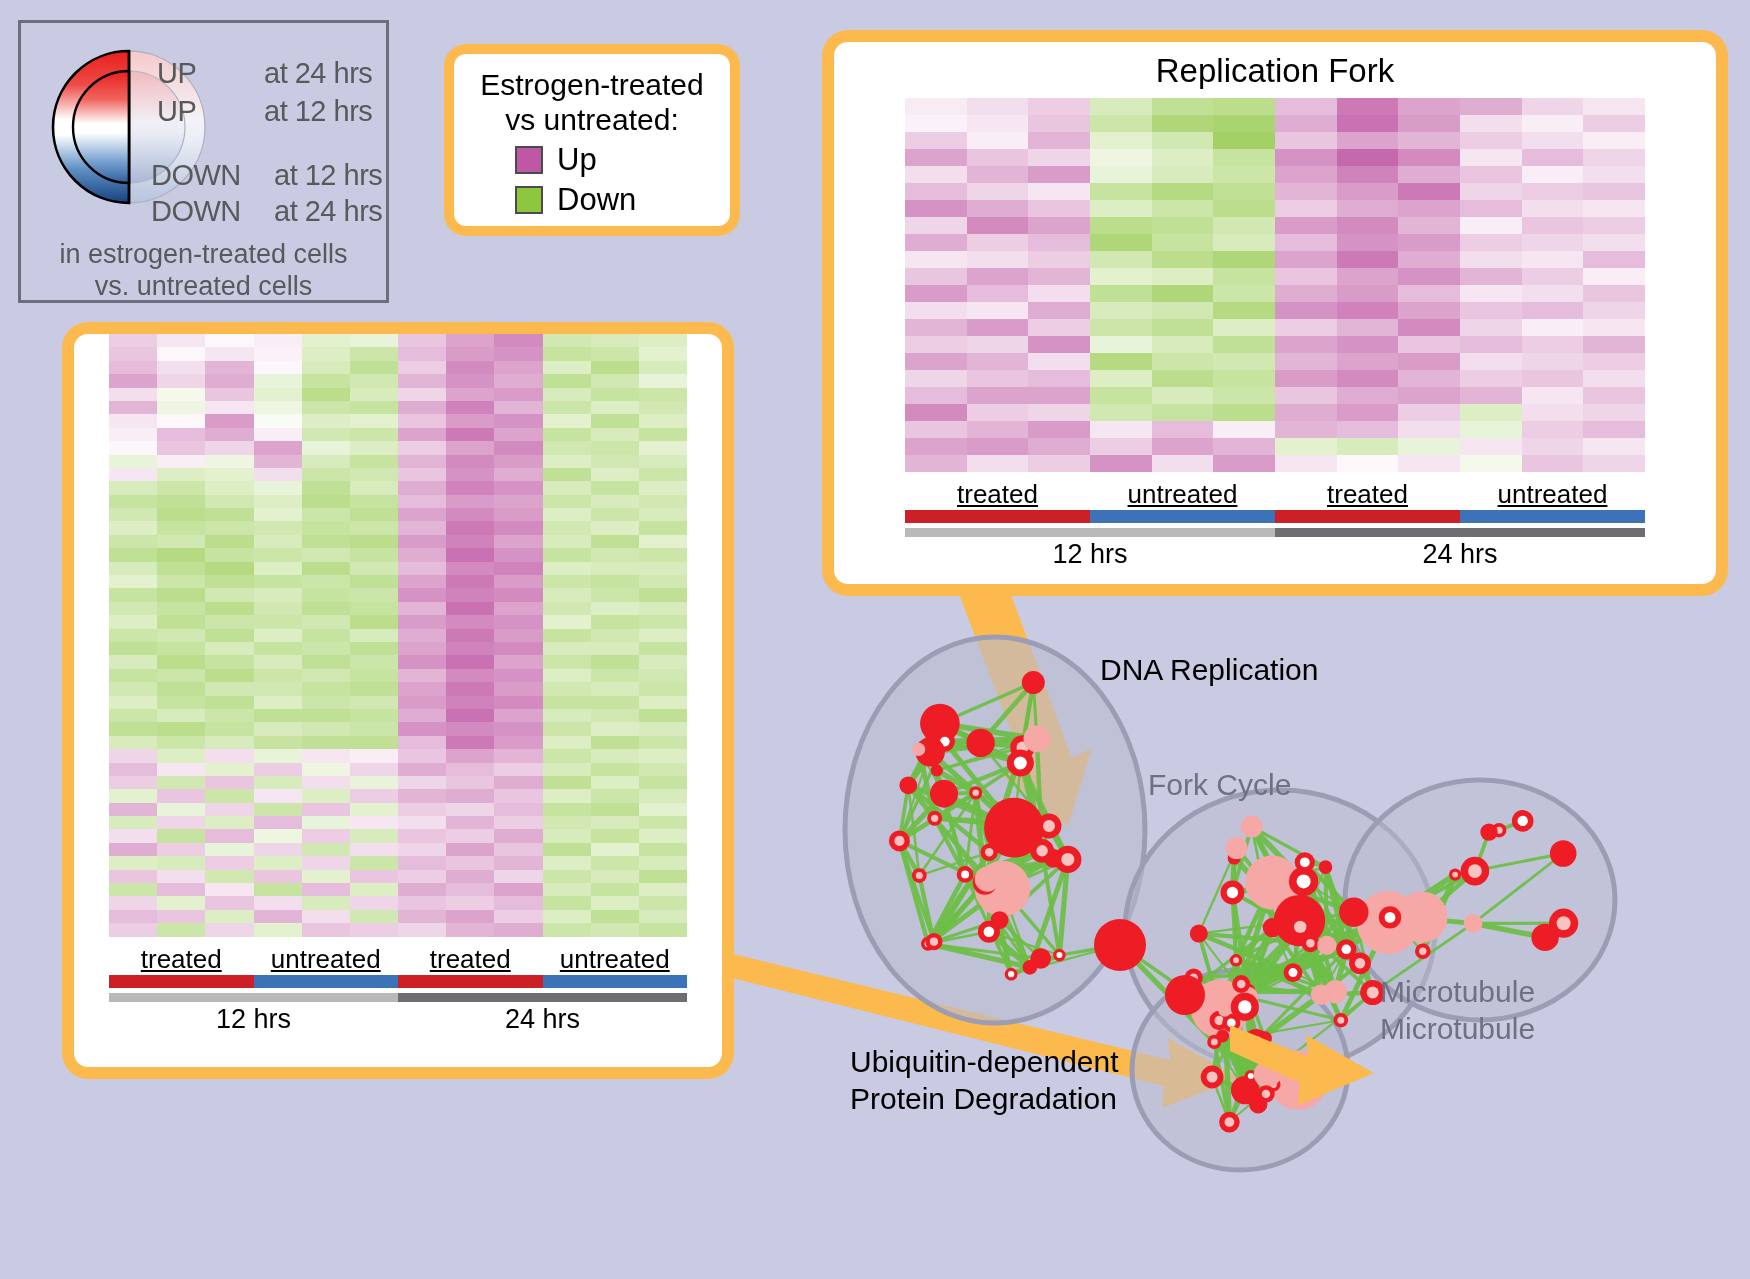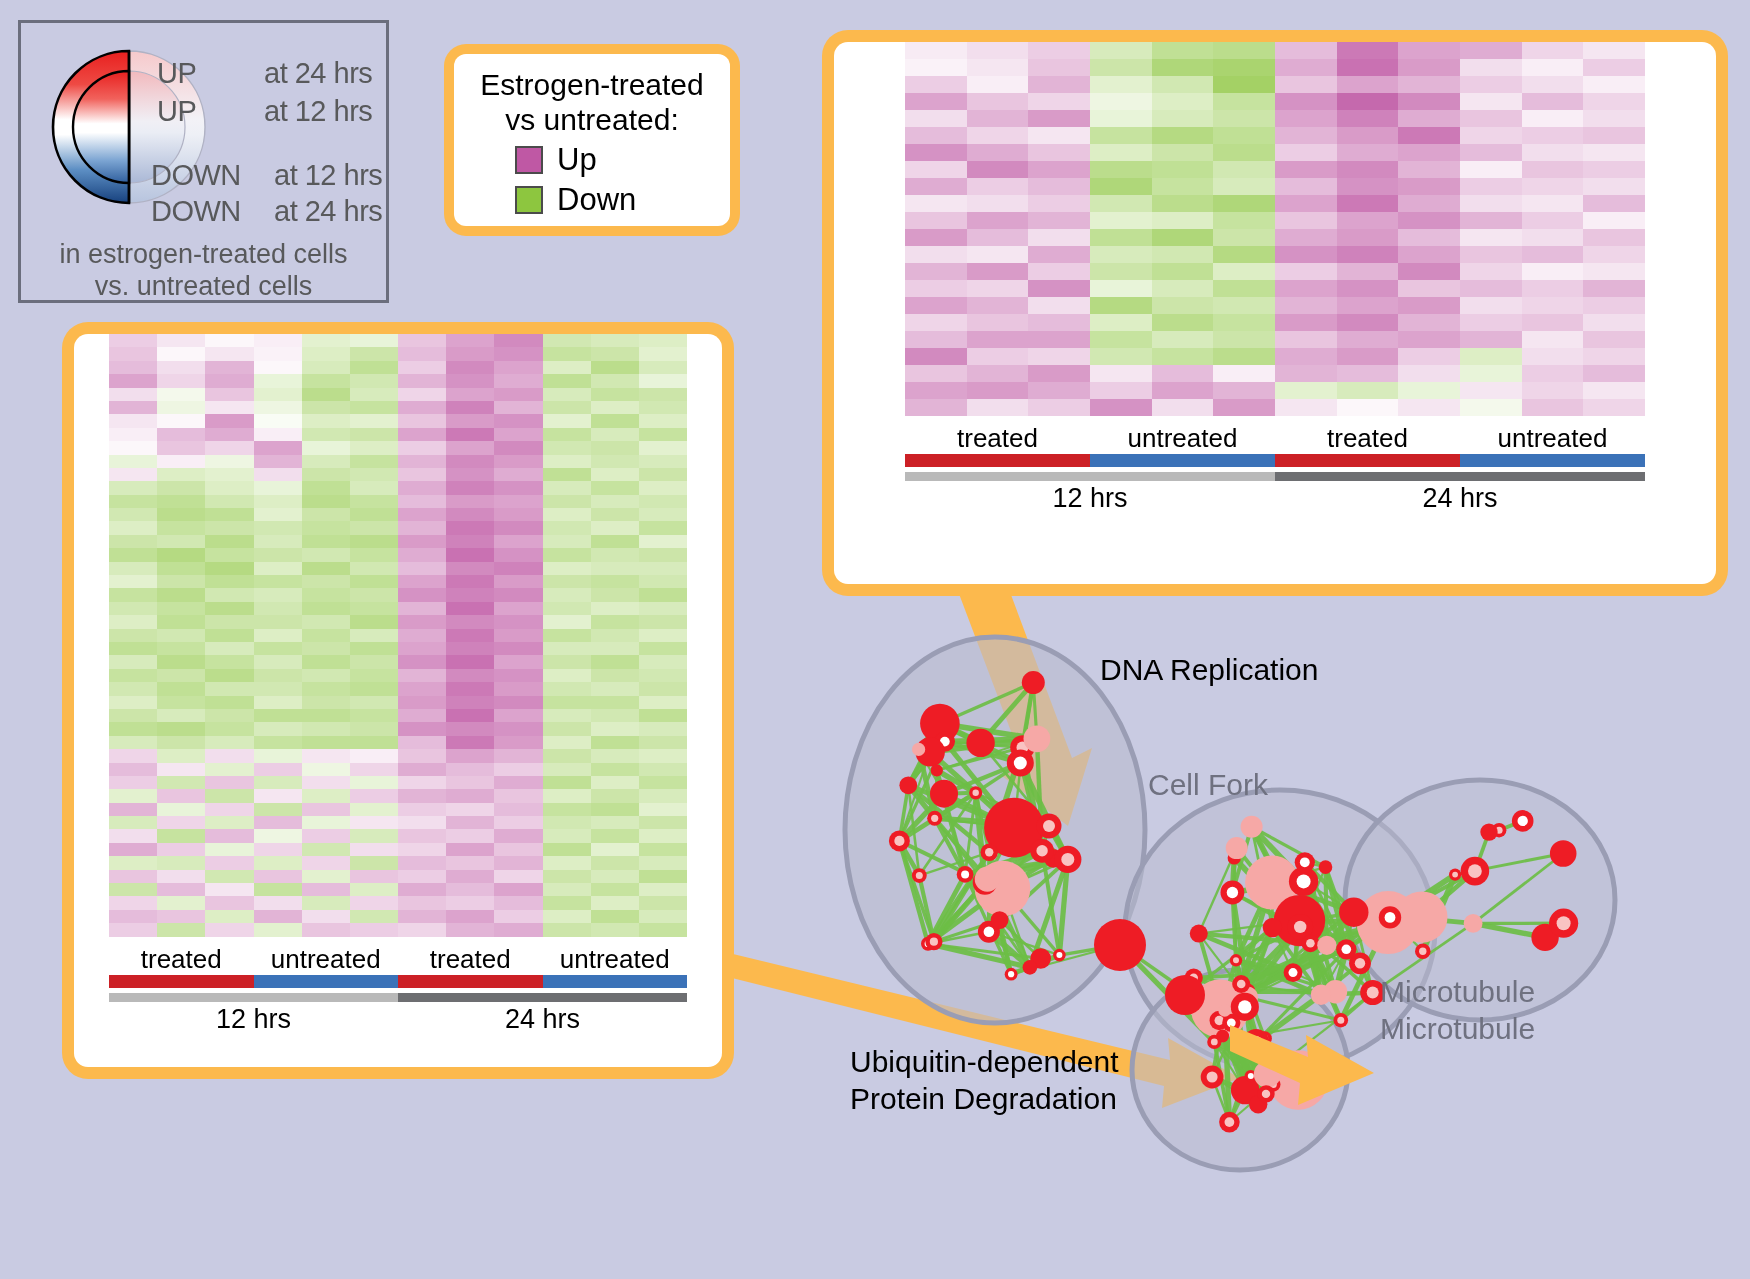--- a/index.html
+++ b/index.html
@@ -42,21 +42,21 @@
       display:flex;flex-direction:column;align-items:center;}
   .panel-title{font-size:33px;color:#000;margin-top:10px;margin-bottom:8px;text-align:center;}
 
   #panel-replication{left:822px;top:30px;width:906px;height:566px;}
   #panel-apc{left:62px;top:322px;width:672px;height:757px;}
 
   .heatmap{display:grid;width:100%;}
   .hm-cell{width:100%;}
 
   .axis-block{width:100%;}
-  .axis-labels{display:grid;grid-template-columns:repeat(4,1fr);}
+  .axis-labels{display:grid;grid-template-columns:repeat(4,1fr);text-decoration:underline;}
   .axis-labels span{text-align:center;font-size:26px;color:#000;}
   .bar-row{display:grid;grid-template-columns:repeat(4,1fr);height:13px;}
   .bar-row2{display:grid;grid-template-columns:repeat(2,1fr);height:9px;margin-top:5px;}
   .time-labels{display:grid;grid-template-columns:repeat(2,1fr);margin-top:2px;}
   .time-labels span{text-align:center;font-size:27px;color:#000;}
 
   
   #network{left:790px;top:600px;width:960px;height:679px;}
   .net-label{position:absolute;font-size:30px;}
   .net-label.dark{color:#000;}
@@ -140,20 +140,21 @@
 <svg class="abs connector" style="left:940px;top:560px;" width="200" height="300">
   <polygon points="18,0 58,0 132,198 152,188 128,266 62,216 84,206 10,10" fill="#fcb94d"></polygon>
 </svg>
 
 <svg class="abs connector" style="left:700px;top:920px;" width="560" height="200">
   <polygon points="0,26 470,140 468,118 540,158 462,188 464,166 0,50" fill="#fcb94d"></polygon>
 </svg>
 
 <div class="abs panel" id="panel-replication">
   <div class="sheet">
+    <div class="panel-title">Replication Fork</div>
     <div style="width:740px;">
       <div class="heatmap" id="hm-replication" style="grid-template-columns: repeat(12, 1fr);">
           <div class="hm-cell" style="height:17px;background:rgb(247,235,244)"></div>
           <div class="hm-cell" style="height:17px;background:rgb(242,222,237)"></div>
           <div class="hm-cell" style="height:17px;background:rgb(236,205,228)"></div>
           <div class="hm-cell" style="height:17px;background:rgb(215,235,188)"></div>
           <div class="hm-cell" style="height:17px;background:rgb(192,224,149)"></div>
           <div class="hm-cell" style="height:17px;background:rgb(187,221,140)"></div>
           <div class="hm-cell" style="height:17px;background:rgb(229,188,219)"></div>
           <div class="hm-cell" style="height:17px;background:rgb(204,121,182)"></div>
@@ -1483,21 +1484,21 @@
         <circle cx="424.3" cy="441.9" r="7.1" fill="#ee1c25"></circle>
         <circle cx="424.3" cy="441.9" r="3.4" fill="#f9c3c2"></circle>
         <circle cx="476.0" cy="493.9" r="8.7" fill="#ee1c25"></circle>
         <circle cx="476.0" cy="493.9" r="4.2" fill="#f9c3c2"></circle>
         <circle cx="330.0" cy="345.0" r="26.0" fill="#ee1c25"></circle>
         <circle cx="395.0" cy="395.0" r="20.0" fill="#ee1c25"></circle>
       </g>
   </svg>
 
   <span class="net-label dark" style="left:310px;top:53px;">DNA Replication</span>
-  <span class="net-label grey" style="left:358px;top:168px;">Cell Fork</span>
+  <span class="net-label grey" style="left:358px;top:168px;">Fork Cycle</span>
   <span class="net-label grey" style="left:590px;top:375px;">Microtubule</span>
   <span class="net-label grey" style="left:590px;top:412px;">Microtubule</span>
   <span class="net-label dark" style="left:60px;top:445px;">Ubiquitin-dependent</span>
   <span class="net-label dark" style="left:60px;top:482px;">Protein Degradation</span>
 </div>
 
 <svg class="abs" style="left:1230px;top:1015px;" width="150" height="120">
   <polygon points="0,10 78,42 76,20 144,58 68,90 70,68 0,36" fill="#fcb94d"></polygon>
 </svg>
 

